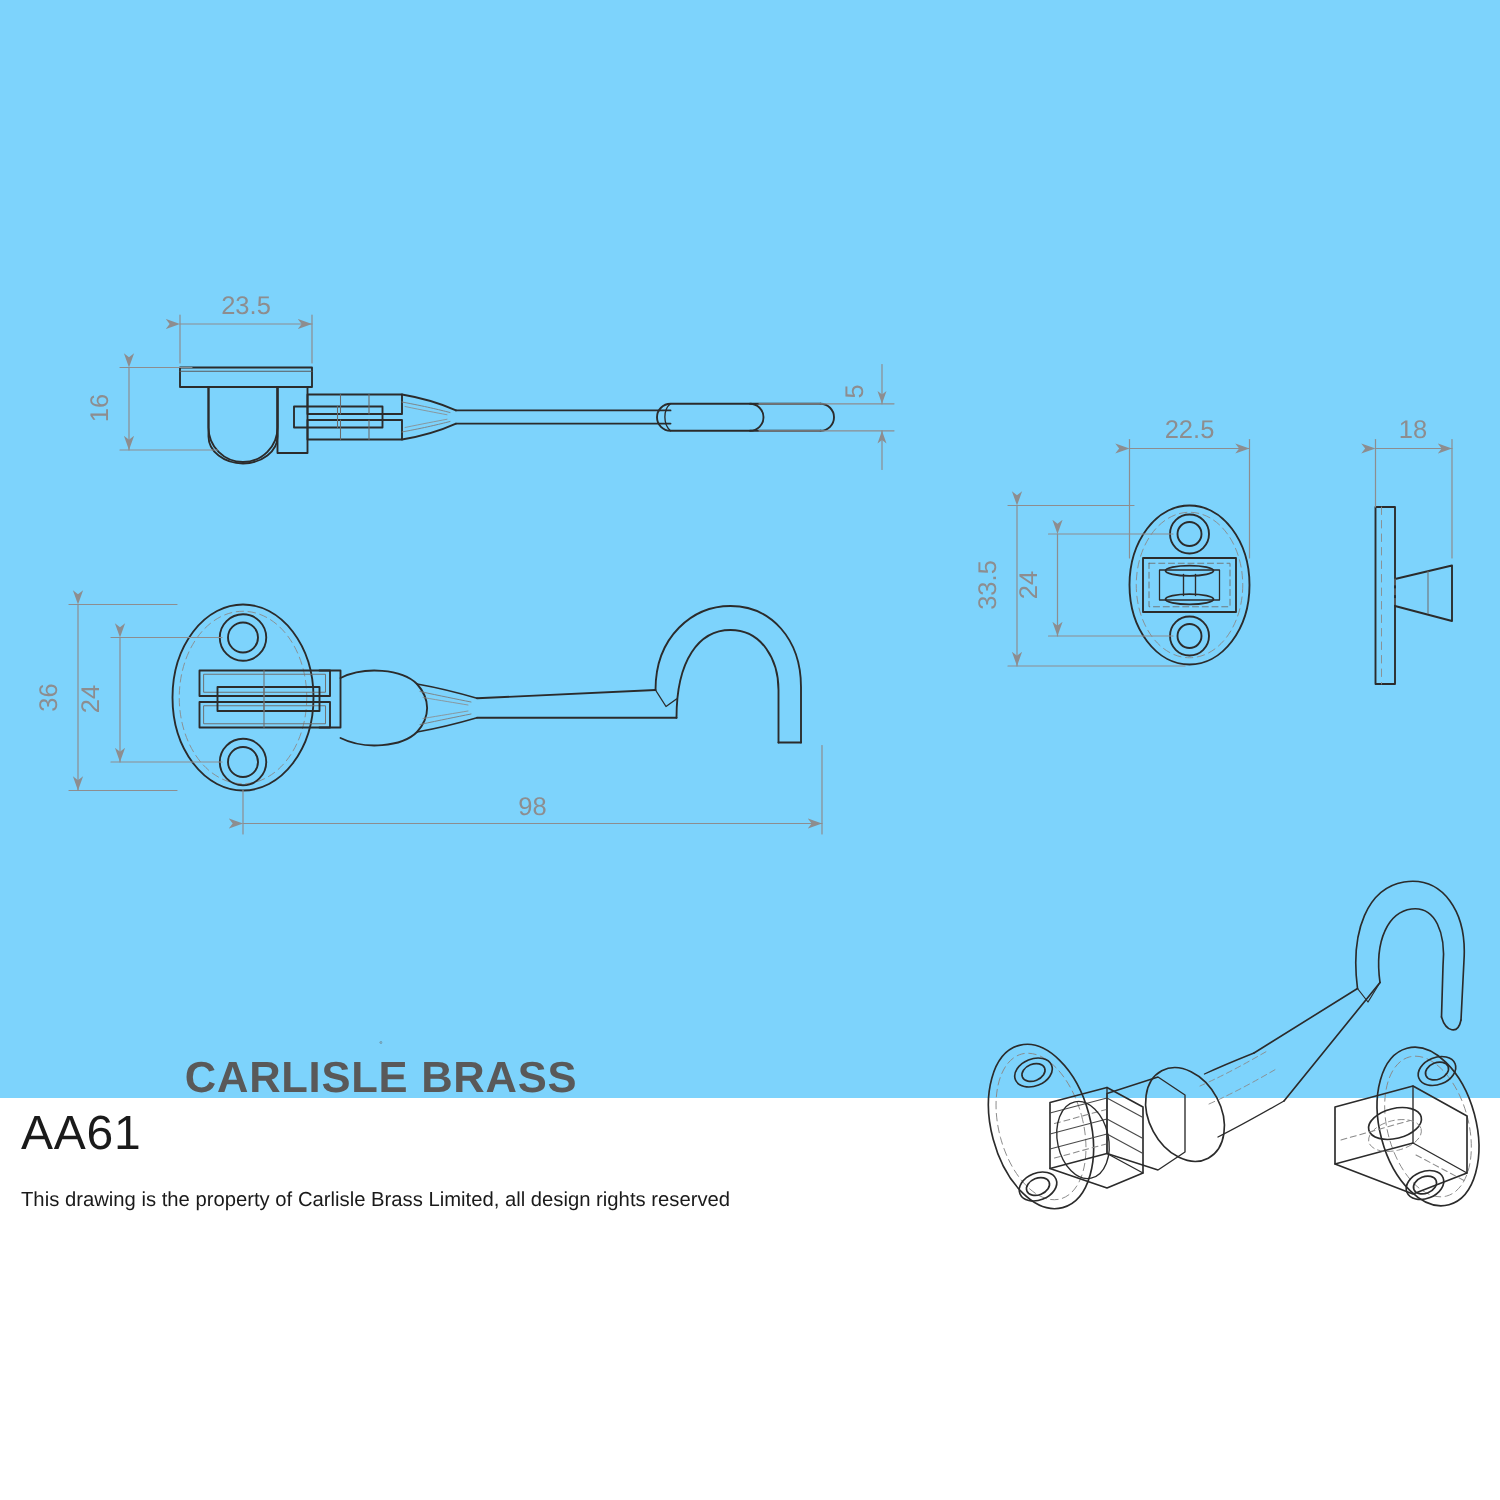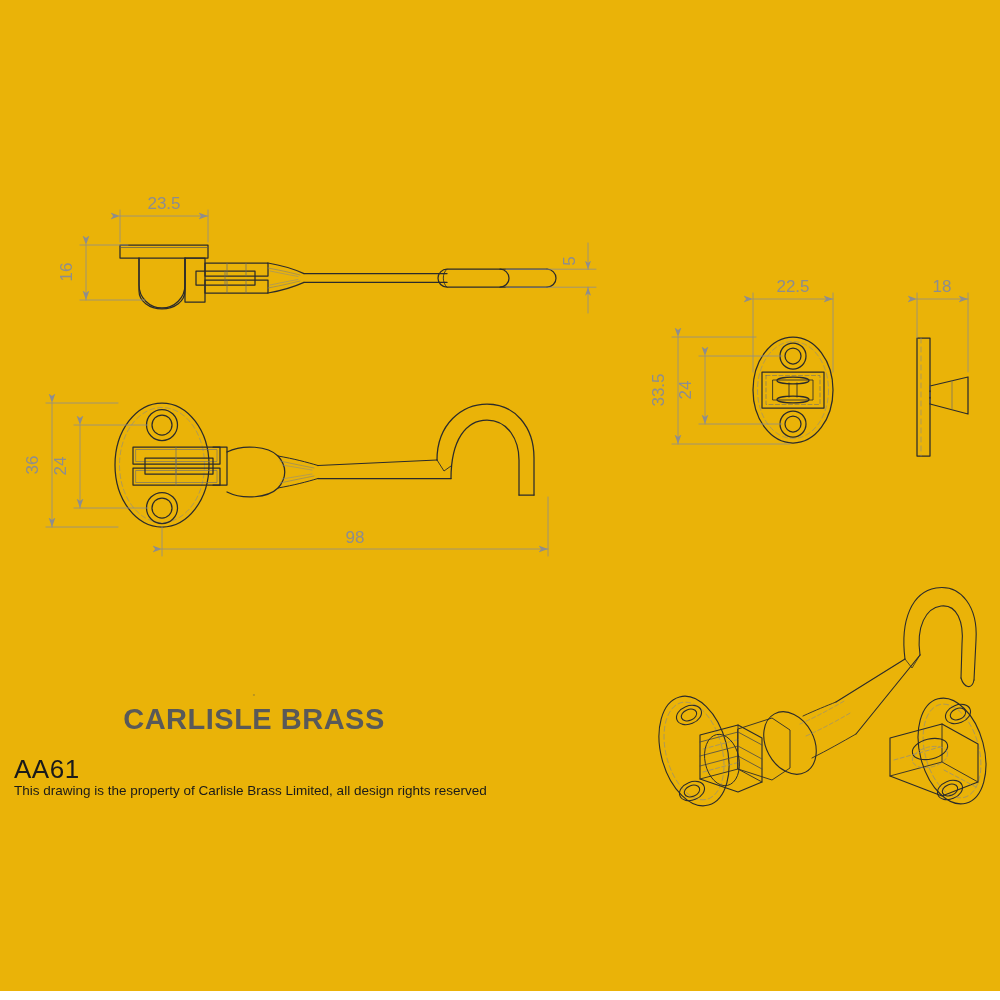--- a/index.html
+++ b/index.html
@@ -1,28 +1,28 @@
 <!DOCTYPE html>
 <html><head>
 <meta charset="utf-8">
 <style>
   html,body{margin:0;padding:0;background:#ffffff;}
   body{width:1000px;height:1000px;overflow:hidden;
        font-family:"Liberation Sans", sans-serif;}
-  #sheet{position:relative;width:1000px;height:991px;background:#eab308;}
+  #sheet{position:relative;width:1000px;height:732px;background:#7dd3fc;}
   svg.draw{position:absolute;left:0;top:0;width:1000px;height:1000px;}
   .dimtext{font-family:"Liberation Sans", sans-serif;font-size:17px;fill:#8d8d8f;}
   .brand-block{position:absolute;left:14px;top:694px;width:480px;}
   .brand-row{display:flex;align-items:center;gap:9px;height:40px;flex-direction:column;}
   .brand-name{font-family:"Liberation Sans", sans-serif;font-weight:bold;
               font-size:29px;letter-spacing:0.5px;color:#595959;line-height:1;}
-  .code{font-family:"Liberation Sans", sans-serif;font-size:26px;color:#1a1a1a;
-        letter-spacing:0.5px;line-height:1.05;margin-top:22px;font-weight:300;}
+  .code{font-family:"Liberation Sans", sans-serif;font-size:32px;color:#1a1a1a;
+        letter-spacing:0.5px;line-height:1.05;margin-top:5px;font-weight:300;}
   .rights{font-family:"Liberation Sans", sans-serif;font-size:13.5px;color:#1a1a1a;
-          margin-top:0;line-height:1.2;}
+          margin-top:19px;line-height:1.2;}
 </style>
 </head>
 <body>
 
 <div id="sheet">
 
   <svg class="draw" viewBox="0 0 1000 1000">
     <defs>
       <marker id="ah" markerWidth="10" markerHeight="8" refX="9.5" refY="4" orient="auto" markerUnits="userSpaceOnUse">
         <path d="M0,0.6 L9.5,4 L0,7.4 L2.6,4 Z" fill="#8d8d8f"></path>

